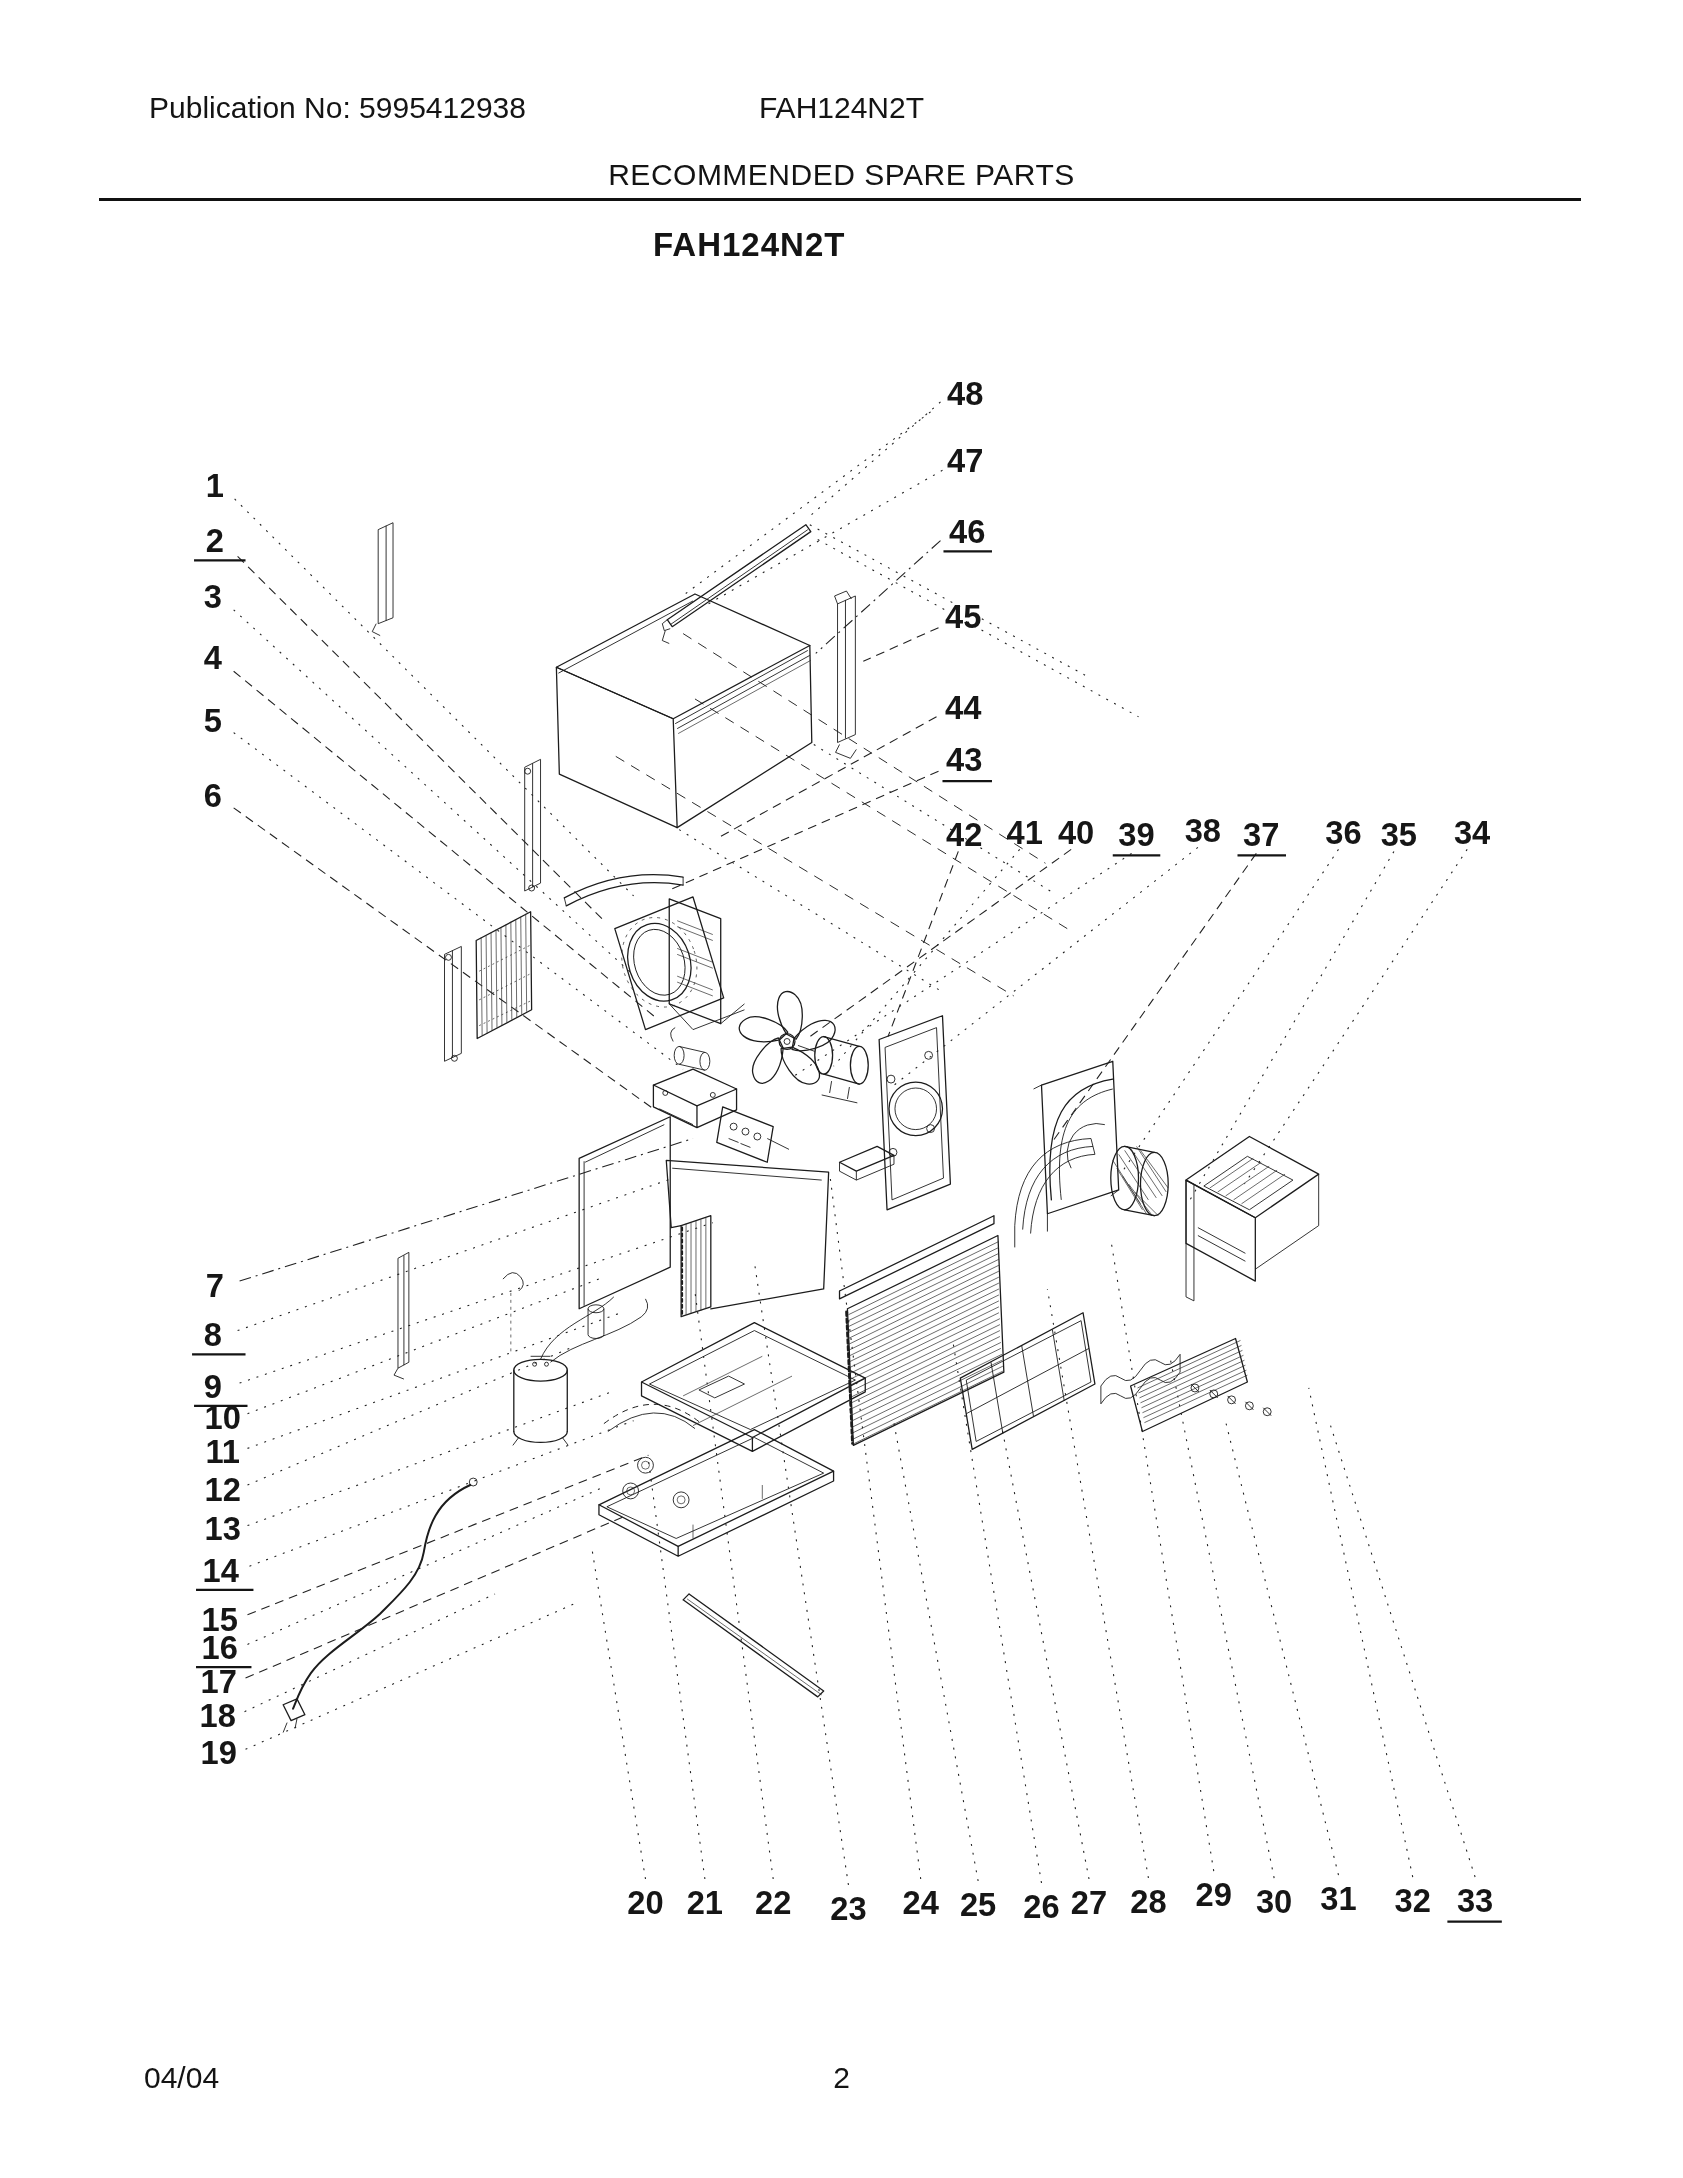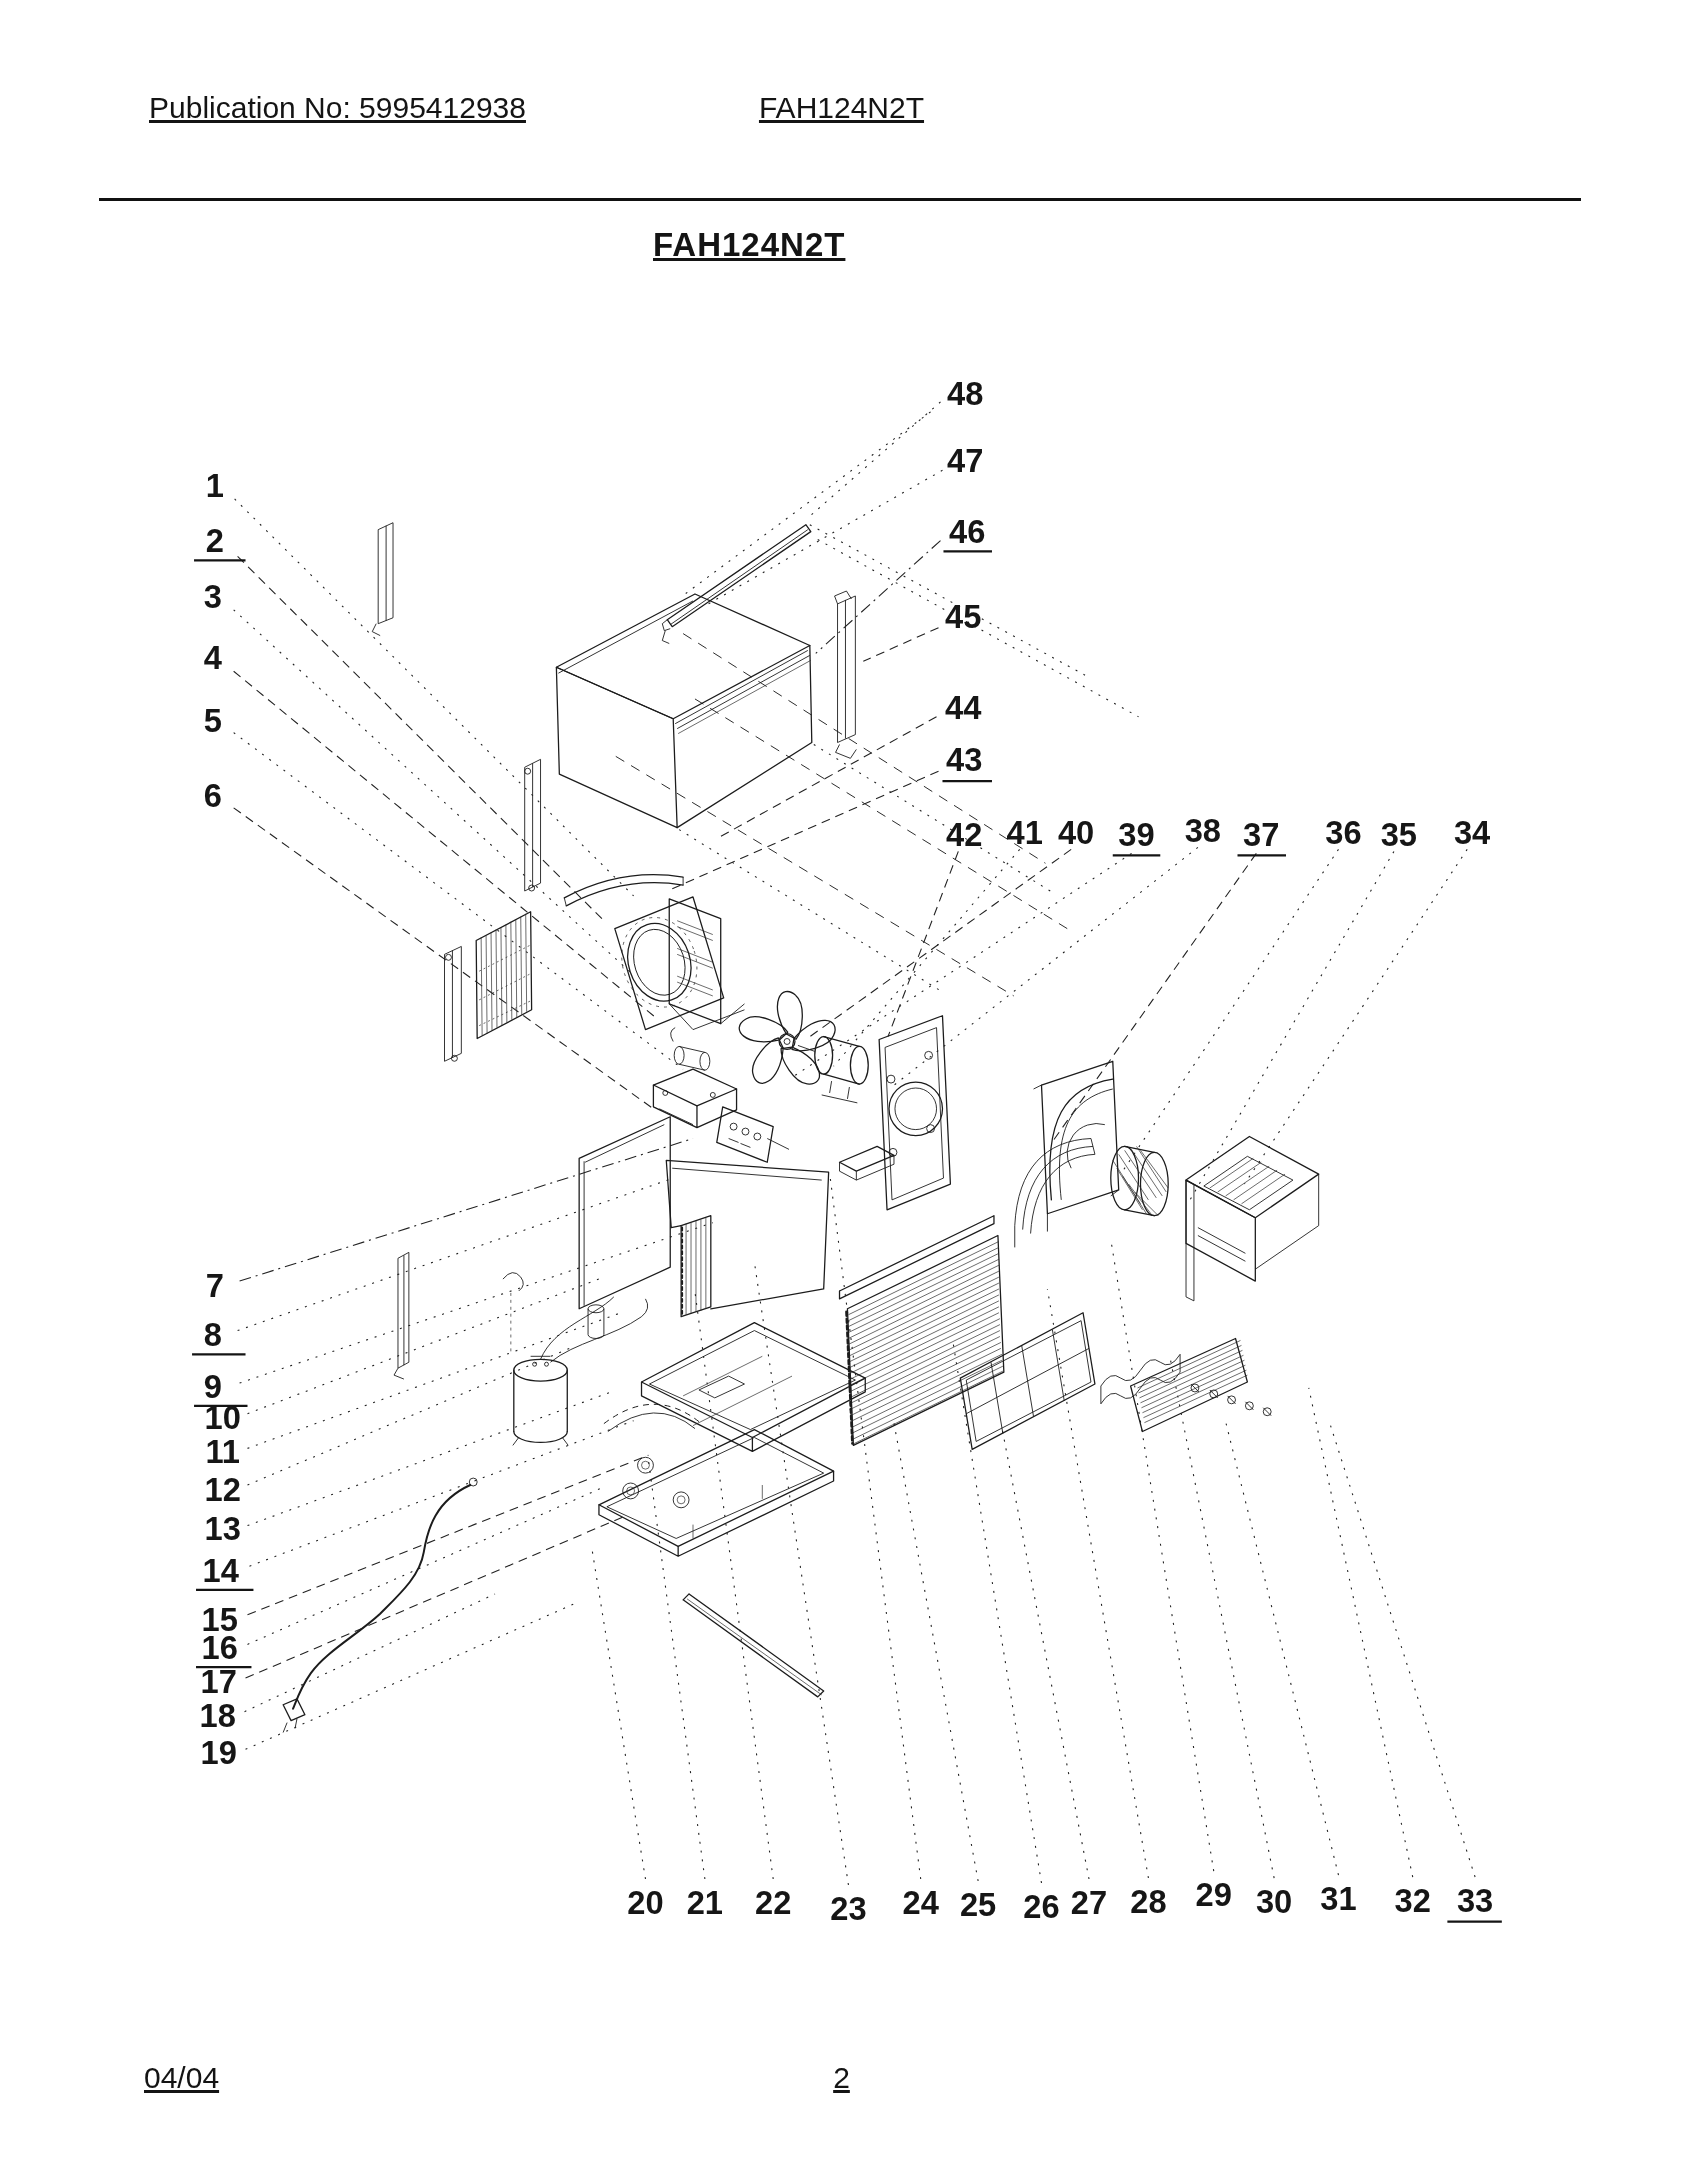--- a/index.html
+++ b/index.html
@@ -1,18 +1,18 @@
 <!DOCTYPE html>
 <html><head>
 <meta charset="utf-8">
 <style>
   html,body{margin:0;padding:0;background:#e8e8e8;}
   .page{position:relative;width:1683px;height:2178px;background:#ffffff;
         font-family:"Liberation Sans", sans-serif;color:#141414;overflow:hidden;}
-  .abs{position:absolute;white-space:nowrap;text-decoration:underline;}
+  .abs{position:absolute;white-space:nowrap;}
   .h30{font-size:30px;line-height:34px;}
   .centered{left:0;right:0;text-align:center;}
   .rule{position:absolute;left:99px;top:198px;width:1482px;height:3px;background:#111;}
   .dtitle{font-size:33px;font-weight:700;letter-spacing:1px;}
   svg{position:absolute;left:0;top:0;}
   .p{fill:none;stroke:#1c1c1c;stroke-width:1.3;stroke-linejoin:round;stroke-linecap:round;}
   .p2{fill:none;stroke:#1c1c1c;stroke-width:.9;stroke-linejoin:round;}
   .p3{fill:none;stroke:#2a2a2a;stroke-width:.7;}
   .ld{fill:none;stroke:#222;stroke-width:1.1;stroke-dasharray:2 7;}
   .lh{fill:none;stroke:#222;stroke-width:1.1;stroke-dasharray:9 6;}
@@ -22,20 +22,21 @@
   .num{font-family:"Liberation Sans",sans-serif;font-size:33px;font-weight:700;fill:#161616;text-anchor:middle;}
   .ul{stroke:#141414;stroke-width:2.2;}
 </style>
 </head>
 <body>
 
 <div class="page">
 
   <div class="abs h30" style="left:149px;top:91px;">Publication No: 5995412938</div>
   <div class="abs h30 centered" style="top:91px;">FAH124N2T</div>
+  <div class="abs h30 centered" style="top:158px;letter-spacing:0.5px;">RECOMMENDED SPARE PARTS</div>
   <div class="rule"></div>
   <div class="abs dtitle" style="left:653px;top:226px;width:168px;text-align:center;">FAH124N2T</div>
 
   <svg width="1683" height="2178" viewBox="0 0 1700 2200">
 
     <g>
       <line class="ld" x1="237" y1="504" x2="640" y2="905"></line>
       <line class="lh" x1="240" y1="562" x2="610" y2="930"></line>
       <line class="ld" x1="236" y1="616" x2="640" y2="985"></line>
       <line class="lh" x1="236" y1="678" x2="665" y2="1030"></line>

